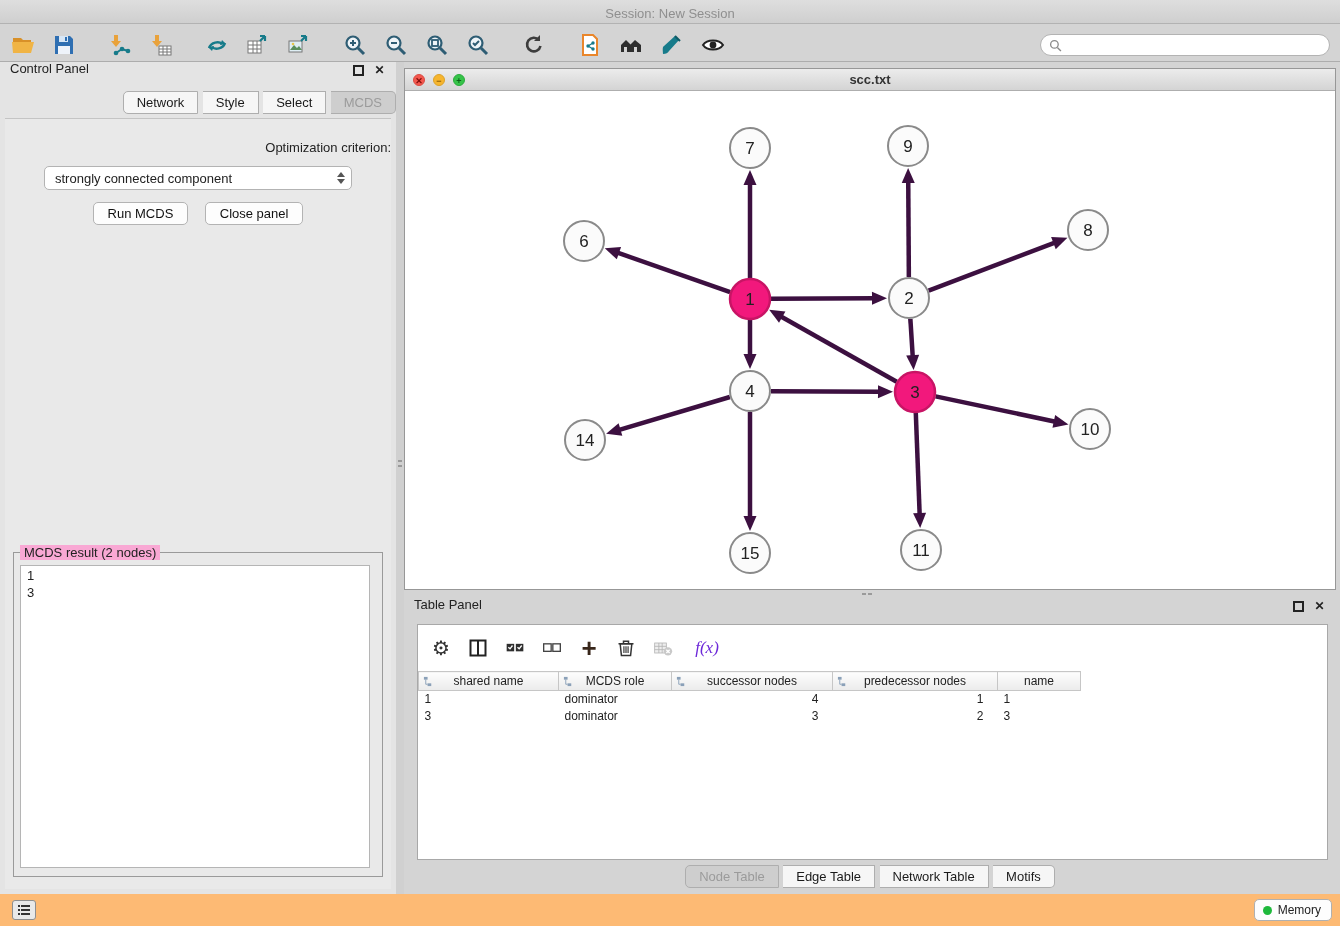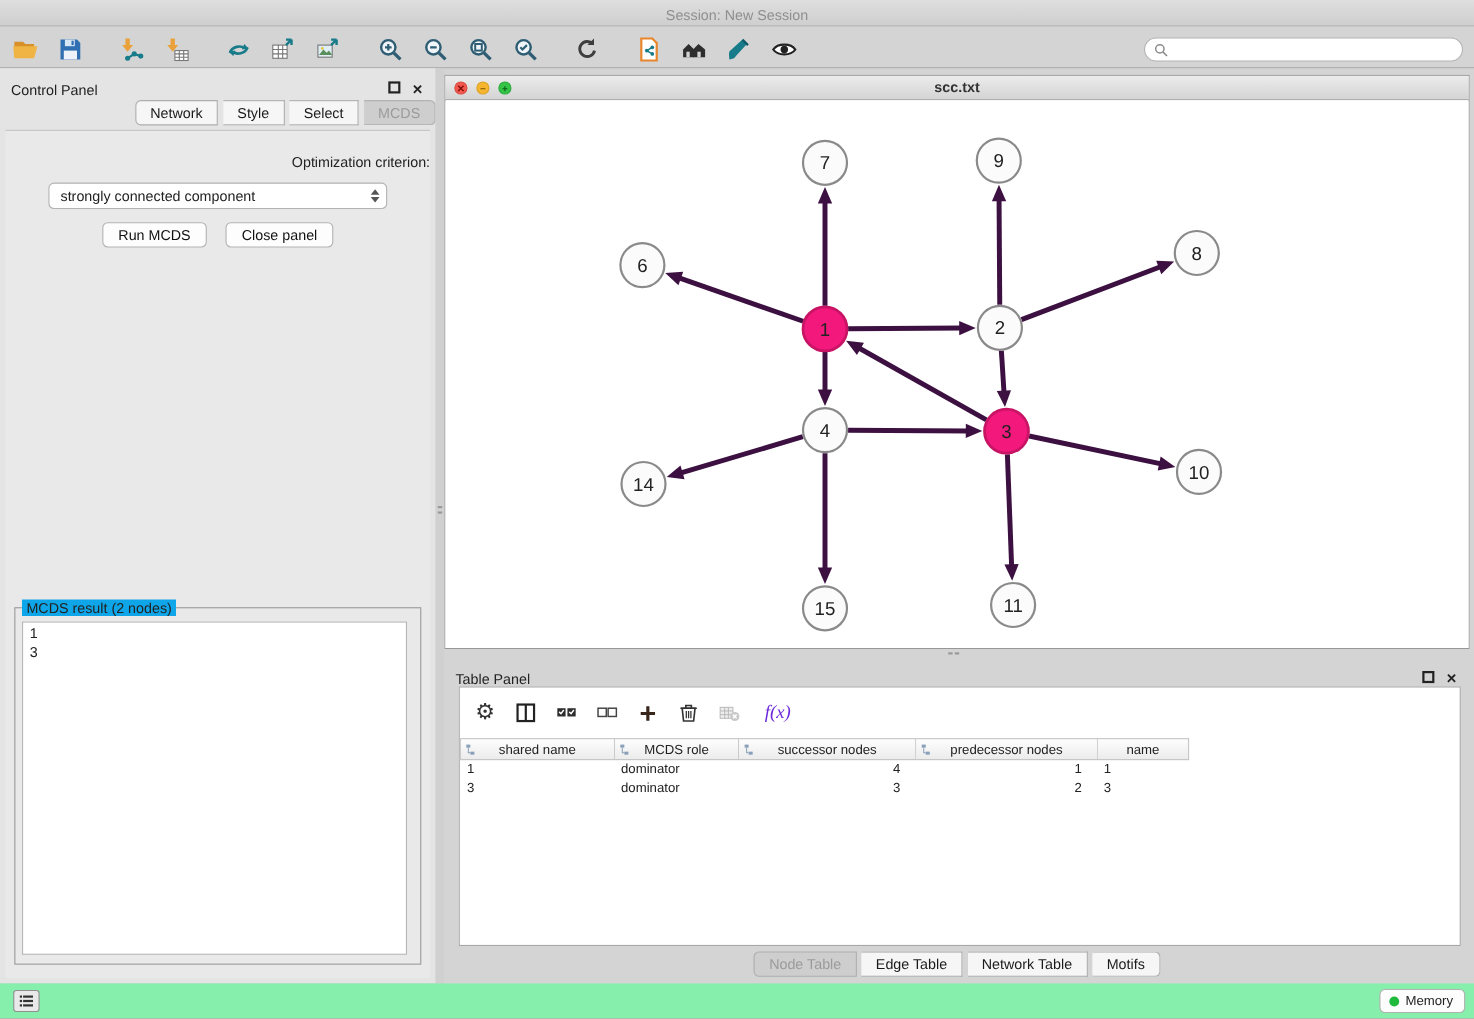--- a/index.html
+++ b/index.html
@@ -27,21 +27,21 @@
   .ml-a{margin-left:10px}.ml-b{margin-left:15px}.ml-c{margin-left:30px}
   .tb-spacer { flex:1; }
   .searchbox {
     width:290px; height:22px; margin-right:10px; background:#fff;
     border:1px solid #b3b3b3; border-radius:11px;
     display:flex; align-items:center; padding:0 8px; gap:5px;
   }
   .searchbox input { border:none; outline:none; flex:1; font-size:12px; font-family:inherit; background:transparent; }
   
   .control-panel { position:absolute; top:62px; left:0; width:396px; bottom:32px; background:#e4e4e4; }
-  .panel-header { height:26px; display:flex; align-items:flex-start; padding:12px 10px; font-size:13px; }
+  .panel-header { height:26px; display:flex; align-items:flex-end; padding:12px 10px; font-size:13px; }
   .panel-header .ph-title { flex:1; }
   .ph-btn { width:13px; height:13px; margin-left:9px; display:inline-flex; align-items:center; justify-content:center; font-size:12px; font-weight:bold; color:#222; }
   .ph-float { border:2px solid #222; width:11px; height:11px; }
   .cp-tabs { text-align:right; margin-top:3px; }
   .tab {
     display:inline-block; padding:3px 13px; font-size:13px; background:#f6f6f6;
     border:1px solid #aeaeae; border-left:none; cursor:default; color:#1a1a1a;
   }
   .tab:first-child { border-left:1px solid #aeaeae; border-radius:5px 0 0 5px; }
   .tab:last-child { border-radius:0 5px 5px 0; }
@@ -64,21 +64,21 @@
   .cp-buttons { text-align:center; margin-top:12px; }
   .btn {
     display:inline-block; padding:3px 14px; font-size:13px; background:#fdfdfd;
     border:1px solid #b3b3b3; border-radius:5px; margin:0 6px; cursor:default; color:#111;
   }
   .result-box {
     position:absolute; top:433px; left:8px; right:8px; bottom:12px;
     border:1px solid #9a9a9a; background:#e9e9e9;
   }
   .result-legend {
-    position:absolute; top:-8px; left:6px; background:#0ea5e9; padding:0 4px; font-size:13px;
+    position:absolute; top:-8px; left:6px; background:#f9a8d4; padding:0 4px; font-size:13px;
   }
   .result-inner {
     position:absolute; top:12px; left:6px; right:12px; bottom:8px;
     background:#fff; border:1px solid #b5b5b5; font-size:13px; line-height:1.3; padding:2px 6px;
     border-right-width:1px;
   }
   
   .vsplit { position:absolute; left:396px; width:8px; top:62px; bottom:32px; background:#d0d0d0; }
   .vsplit .grip, .hsplit .grip { position:absolute; background:#9a9a9a; }
   .vsplit .grip { left:2px; width:4px; height:2px; }
@@ -113,21 +113,21 @@
   table.node-table { border-collapse:collapse; font-size:12px; table-layout:fixed; width:662px; }
   .node-table th {
     background:linear-gradient(#fdfdfd,#ebebeb); border:1px solid #c6c6c6;
     font-weight:normal; height:19px; padding:0 4px; position:relative; text-align:center;
   }
   .node-table th .sort-ic { position:absolute; left:4px; top:4px; }
   .node-table td { height:17px; padding:0 6px; overflow:hidden; white-space:nowrap; }
   .node-table td.num { text-align:right; padding-right:14px; }
   .tp-tabs { position:absolute; bottom:6px; left:0; right:0; text-align:center; }
   
-  .statusbar { position:absolute; bottom:0; left:0; right:0; height:32px; background:#86efac; }
+  .statusbar { position:absolute; bottom:0; left:0; right:0; height:32px; background:#fdba74; }
   .status-left {
     position:absolute; left:12px; top:6px; width:24px; height:20px;
     border:1px solid #8f8f8f; border-radius:3px; background:#e9e9e9;
     display:flex; align-items:center; justify-content:center;
   }
   .memory-btn {
     position:absolute; right:8px; top:5px; height:22px; padding:0 10px 0 8px;
     background:#fdfdfd; border:1px solid #b0b0b0; border-radius:5px;
     display:flex; align-items:center; gap:6px; font-size:12px;
   }

